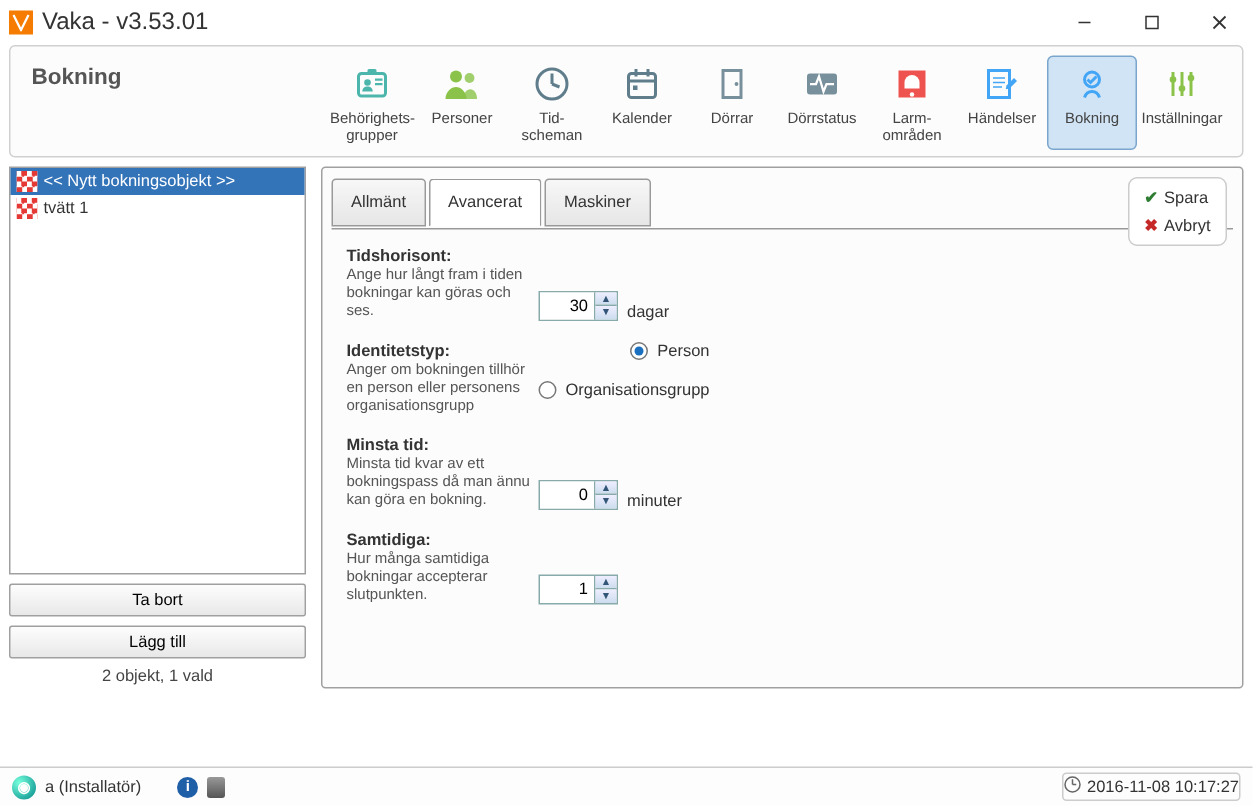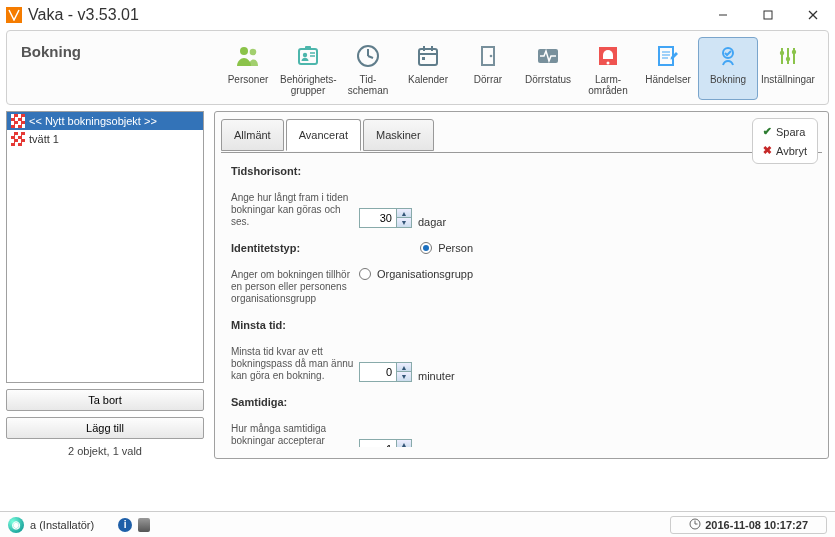--- a/index.html
+++ b/index.html
@@ -34,39 +34,39 @@
 
 .right-panel { flex: 1; border: 1px solid #a0a0a0; border-radius: 3px; background: #fcfcfc; position: relative; padding: 6px; }
 .tabs { display: flex; gap: 2px; margin-bottom: 2px; }
 .tab { padding: 9px 12px; border: 1px solid #999; border-radius: 3px 3px 0 0; background: linear-gradient(#f7f7f7,#e6e6e6); position: relative; top: 1px; cursor:pointer; }
 .tab.active { background: #fff; border-bottom: 1px solid #fff; z-index: 2; }
 .tab-body { border-top: 1px solid #999; padding: 12px 10px; background: #fcfcfc; height: 295px; overflow:hidden; position:relative; }
 
 .form-row { display: flex; margin-bottom: 14px; }
 .form-label { width: 128px; }
 .form-label b { font-weight: bold; font-size: 11px; }
-.form-label .desc { color: #555; font-size: 10px; line-height: 12px; margin-top: 15px; }
+.form-label .desc { color: #555; font-size: 10px; line-height: 12px; margin-top: 1px; }
 .form-ctrl { display: flex; align-items: flex-end; gap: 6px; padding-top: 0; }
 
 .spinner { display: inline-flex; border: 1px solid #8aa; }
 .spinner input { width: 36px; text-align: right; border: none; padding: 2px 4px; font-size: 11px; outline:none; }
 .spinner .spins { display: flex; flex-direction: column; border-left: 1px solid #8aa; }
 .spinner .spins div { width: 14px; height: 9px; background: linear-gradient(#eef,#cde); display:flex; align-items:center; justify-content:center; cursor:pointer; font-size:7px; color:#357; }
 .spinner .spins div:first-child { border-bottom:1px solid #8aa; }
 
 .radio-row { display: flex; align-items: center; gap: 6px; margin-bottom: 8px; }
 .radio-dot { width: 12px; height: 12px; border: 1px solid #777; border-radius: 50%; display:flex; align-items:center; justify-content:center; background:#fff; }
 .radio-dot.sel::after { content:""; width:6px; height:6px; background:#1b6fbf; border-radius:50%; }
 
 .action-box { position: absolute; right: 10px; top: 6px; background: #fff; border: 1px solid #ccc; border-radius: 6px; padding: 4px 6px; display:flex; flex-direction:column; gap:2px; z-index:5; }
 .action-box .abtn { display:flex; align-items:center; gap:4px; padding: 2px 4px; cursor:pointer; }
 
 .statusbar { position: absolute; bottom: 0; left: 0; right: 0; height: 26px; border-top: 1px solid #ccc; display:flex; align-items:center; padding: 0 8px; background:#fdfdfd; }
 .statusbar .sb-left { display:flex; align-items:center; gap:6px; }
-.statusbar .sb-right { margin-left:auto; display:flex; align-items:center; gap:4px; border:1px solid #ccc; border-radius:3px; padding:1px 18px;font-weight:bold; }
+.statusbar .sb-right { margin-left:auto; display:flex; align-items:center; gap:4px; border:1px solid #ccc; border-radius:3px; padding:1px 0; }
 .chip-icon { width:16px; height:16px; border-radius:50%; background:radial-gradient(circle at 30% 30%, #7fd, #088); display:flex; align-items:center; justify-content:center; color:#fff; font-weight:bold; font-size:10px; }
 
 </style>
 </head>
 <body>
 
 <div class="titlebar">
   <div class="app-icon">
     <svg viewBox="0 0 12 12">
         <path d="M1 1 L6 11 L11 1" stroke="#fff" stroke-width="1.5" fill="none"></path>
@@ -88,43 +88,43 @@
         <line x1="1" y1="1" x2="9" y2="9" stroke="#333" stroke-width="1.2"></line>
         <line x1="9" y1="1" x2="1" y2="9" stroke="#333" stroke-width="1.2"></line>
       </svg>
     </div>
 </div>
 
 <div class="toolbar-outer">
   <div class="toolbar">
     <div class="section-title">Bokning</div>
     <div class="tool-items" id="tool-items">
-        <div class="tool-item">
-          <div class="ticon">
-            <svg width="28" height="26" viewBox="0 0 28 26">
-              <circle cx="10" cy="8" r="4" fill="#8bc34a"></circle>
-              <circle cx="19" cy="9" r="3.3" fill="#8bc34a" opacity="0.8"></circle>
-              <path d="M3 23c0-5 4-8 7-8s7 3 7 8" fill="#8bc34a"></path>
-              <path d="M15 23c0-4 2-6.5 4.5-6.5S24 19 24 23" fill="#8bc34a" opacity="0.8"></path>
-            </svg>
-          </div>
-          <div class="tlabel">Personer</div>
-        </div>
         <div class="tool-item">
           <div class="ticon">
             <svg width="26" height="26" viewBox="0 0 26 26">
               <rect x="4" y="6" width="18" height="15" rx="2" fill="none" stroke="#4db6ac" stroke-width="2"></rect>
               <circle cx="10" cy="12" r="2.2" fill="#4db6ac"></circle>
               <path d="M6.5 18c0-2 1.5-3.3 3.5-3.3s3.5 1.3 3.5 3.3" fill="#4db6ac"></path>
               <line x1="15" y1="10" x2="20" y2="10" stroke="#4db6ac" stroke-width="1.5"></line>
               <line x1="15" y1="13" x2="20" y2="13" stroke="#4db6ac" stroke-width="1.5"></line>
               <rect x="10" y="3" width="6" height="4" rx="1" fill="#4db6ac"></rect>
             </svg>
           </div>
           <div class="tlabel">Behörighets-<br>grupper</div>
+        </div>
+        <div class="tool-item">
+          <div class="ticon">
+            <svg width="28" height="26" viewBox="0 0 28 26">
+              <circle cx="10" cy="8" r="4" fill="#8bc34a"></circle>
+              <circle cx="19" cy="9" r="3.3" fill="#8bc34a" opacity="0.8"></circle>
+              <path d="M3 23c0-5 4-8 7-8s7 3 7 8" fill="#8bc34a"></path>
+              <path d="M15 23c0-4 2-6.5 4.5-6.5S24 19 24 23" fill="#8bc34a" opacity="0.8"></path>
+            </svg>
+          </div>
+          <div class="tlabel">Personer</div>
         </div>
         <div class="tool-item">
           <div class="ticon">
             <svg width="26" height="26" viewBox="0 0 26 26">
               <circle cx="13" cy="13" r="10" fill="none" stroke="#607d8b" stroke-width="2"></circle>
               <line x1="13" y1="13" x2="13" y2="6" stroke="#607d8b" stroke-width="2"></line>
               <line x1="13" y1="13" x2="18" y2="15" stroke="#607d8b" stroke-width="2"></line>
             </svg>
           </div>
           <div class="tlabel">Tid-<br>scheman</div>

